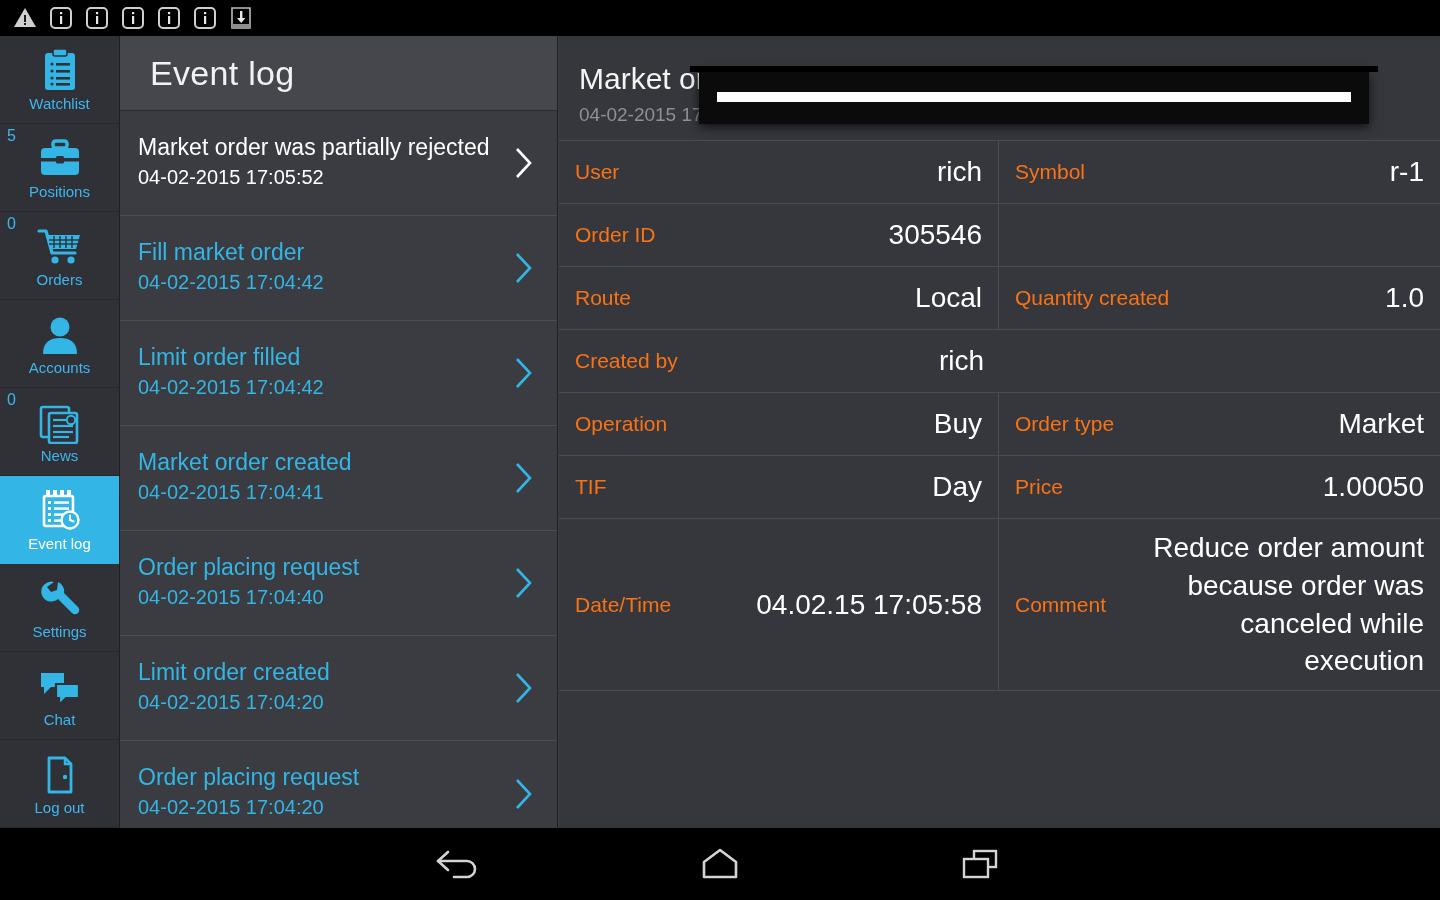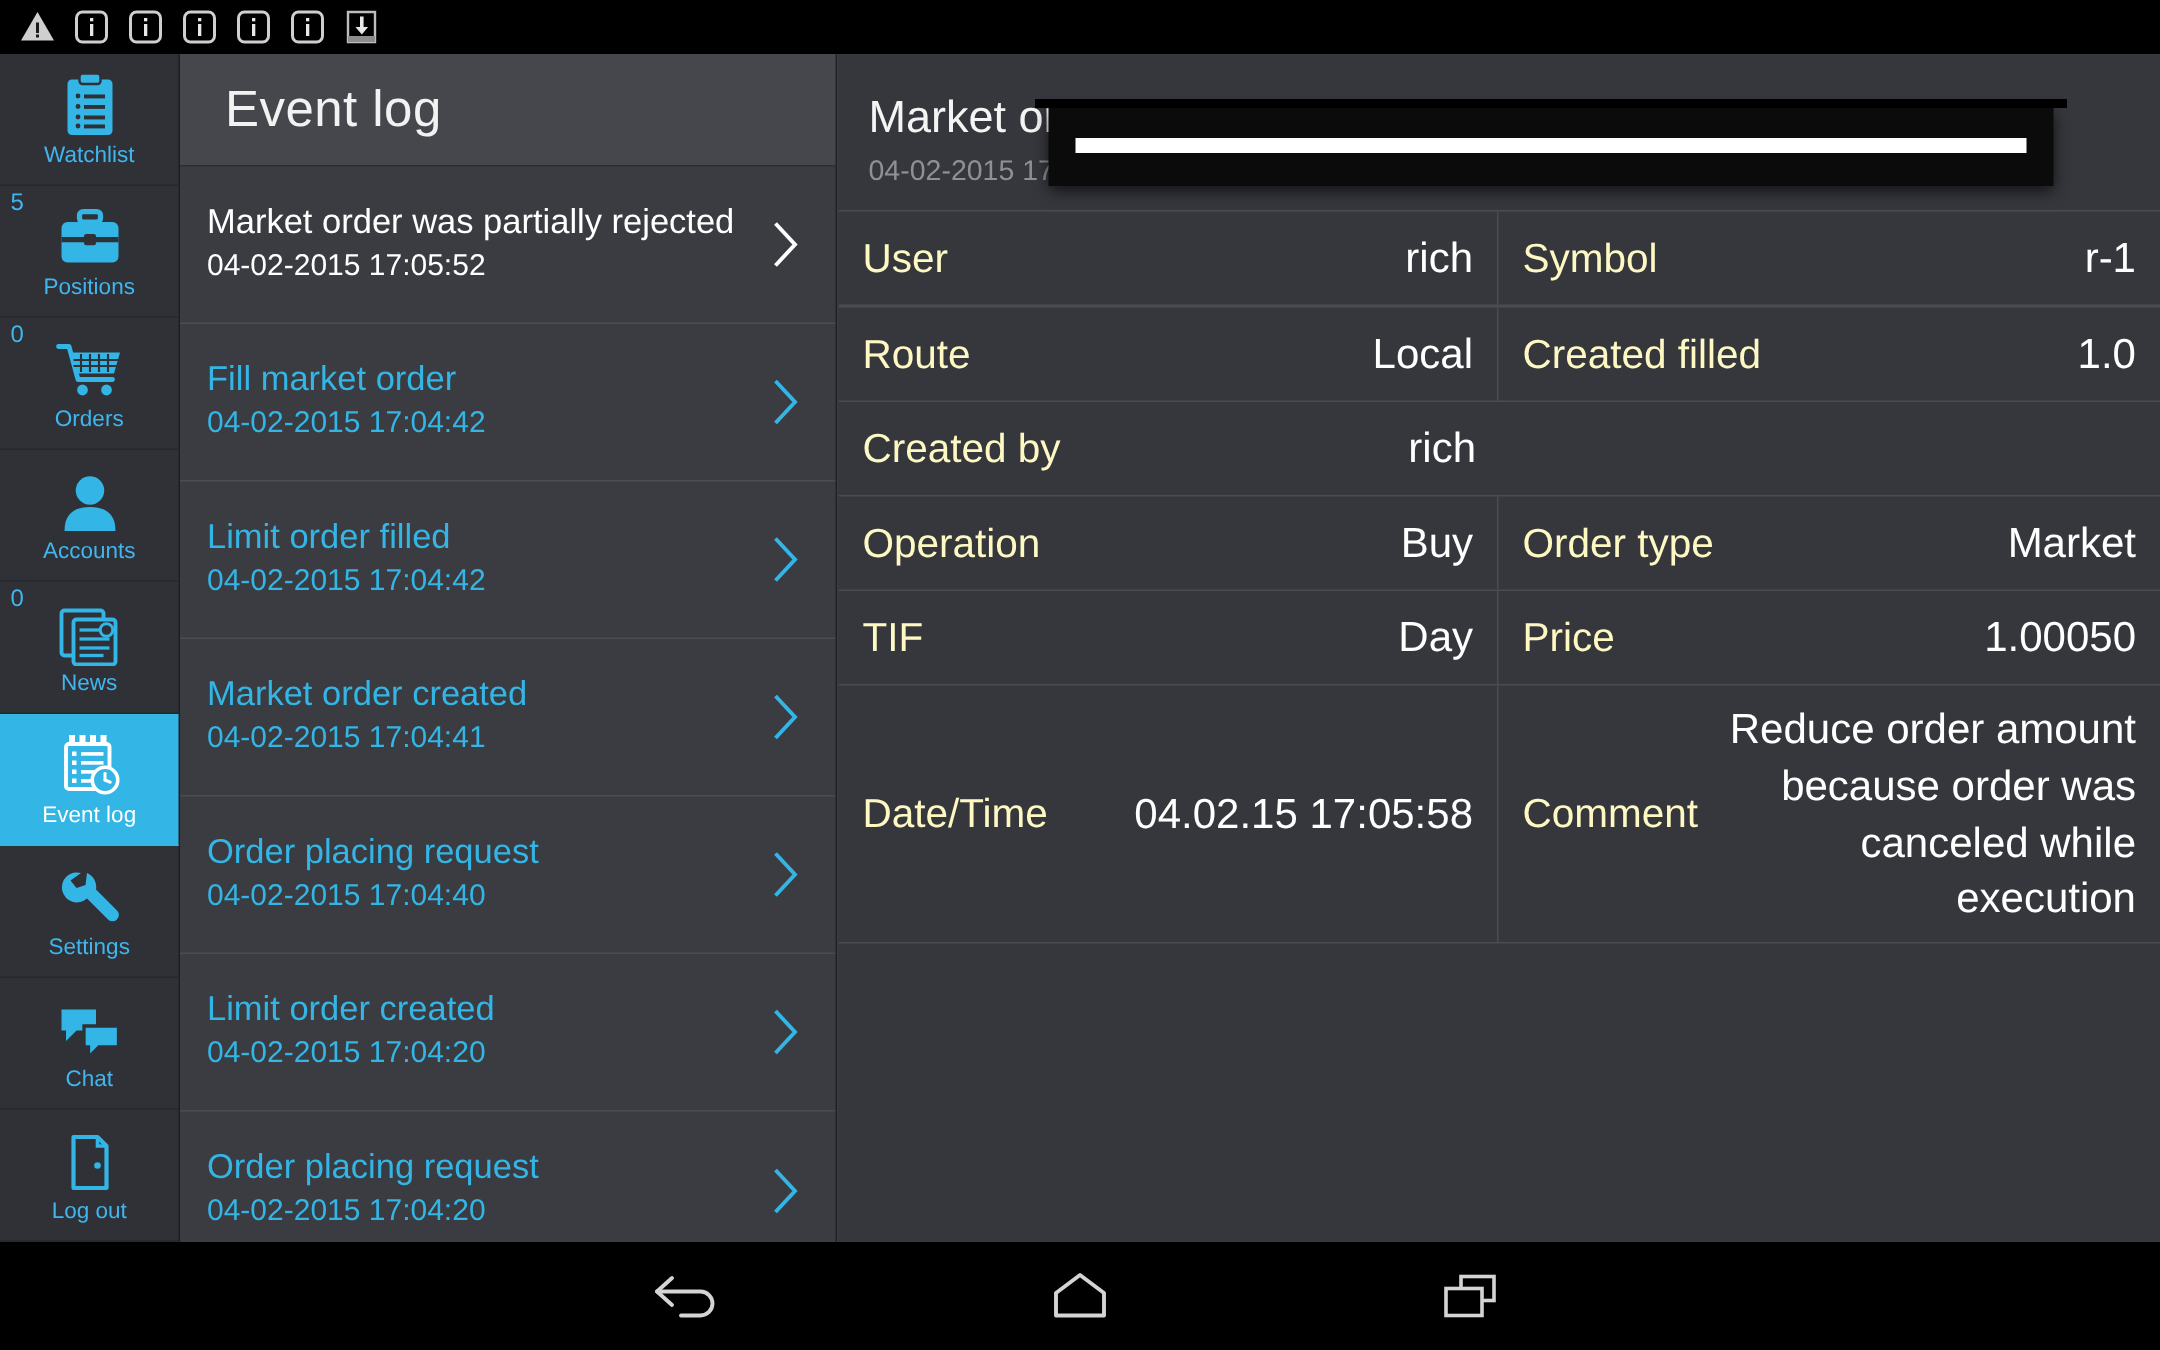--- a/index.html
+++ b/index.html
@@ -90,21 +90,21 @@
 
   .table { border-top:1px solid #4a4c51; }
   .trow { display:flex; border-bottom:1px solid #4a4c51; }
   .trow:last-child { border-bottom:1px solid #4a4c51; }
   .tcell {
     display:flex; align-items:center;
     min-height:62px; padding:10px 16px;
   }
   .tcell.left  { width:440px; border-right:1px solid #4a4c51; }
   .tcell.right { width:441px; }
-  .tlabel { font-size:27px; color:#fef9c3; white-space:nowrap; flex:0 0 auto; }
+  .tlabel { font-size:21px; color:#f97316; white-space:nowrap; flex:0 0 auto; }
   .tval {
     font-size:28px; color:#ffffff; margin-left:auto;
     text-align:right; padding-left:14px;
     line-height:1.35;
   }
   .trow.tall .tcell { min-height:82px; }
 
   
   .overlay {
     position:absolute; left:699px; top:36px; width:670px; height:52px;
@@ -426,29 +426,33 @@
             <span class="tlabel">User</span>
             <span class="tval">rich</span>
           </div>
           <div class="tcell right">
             <span class="tlabel">Symbol</span>
             <span class="tval">r-1</span>
           </div>
         </div>
 
         <div class="trow">
+          <div class="tcell left">
+            <span class="tlabel">Order ID</span>
+            <span class="tval">305546</span>
+          </div>
         </div>
 
         <div class="trow">
           <div class="tcell left">
             <span class="tlabel">Route</span>
             <span class="tval">Local</span>
           </div>
           <div class="tcell right">
-            <span class="tlabel">Created filled</span>
+            <span class="tlabel">Quantity created</span>
             <span class="tval">1.0</span>
           </div>
         </div>
 
         <div class="trow">
           <div class="tcell right">
             <span class="tlabel">Created by</span>
             <span class="tval">rich</span>
           </div>
         </div>

